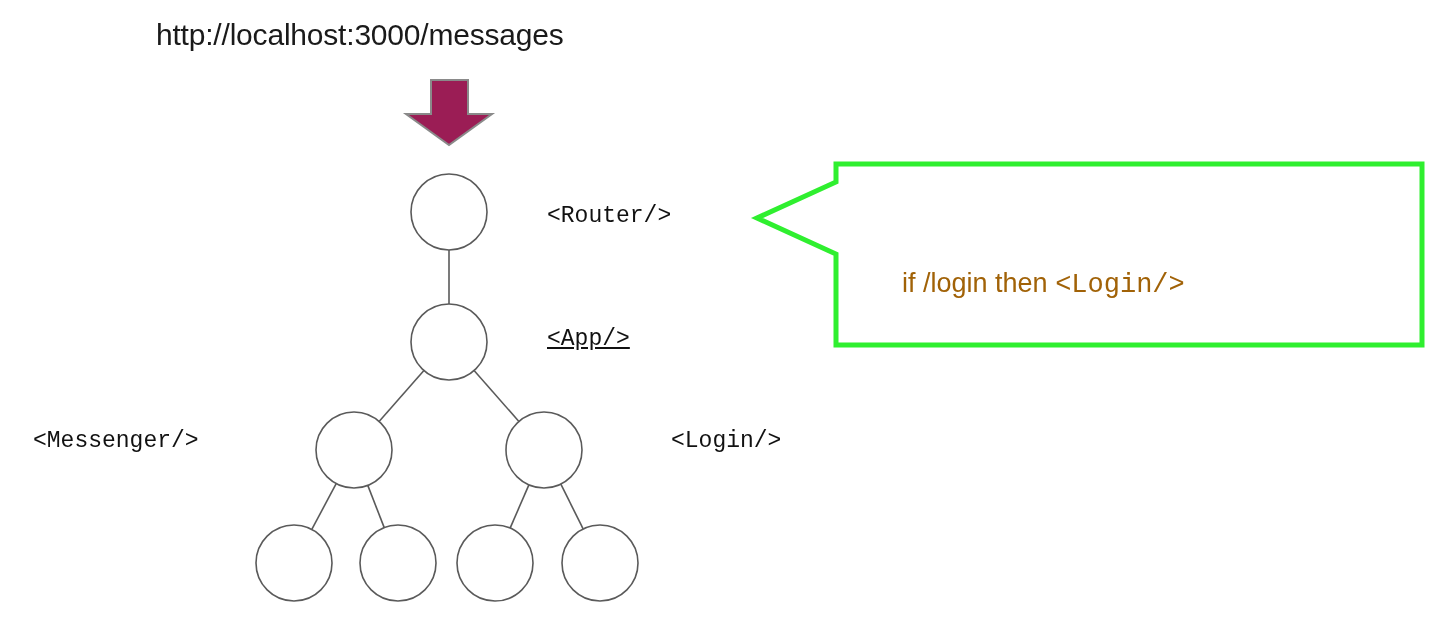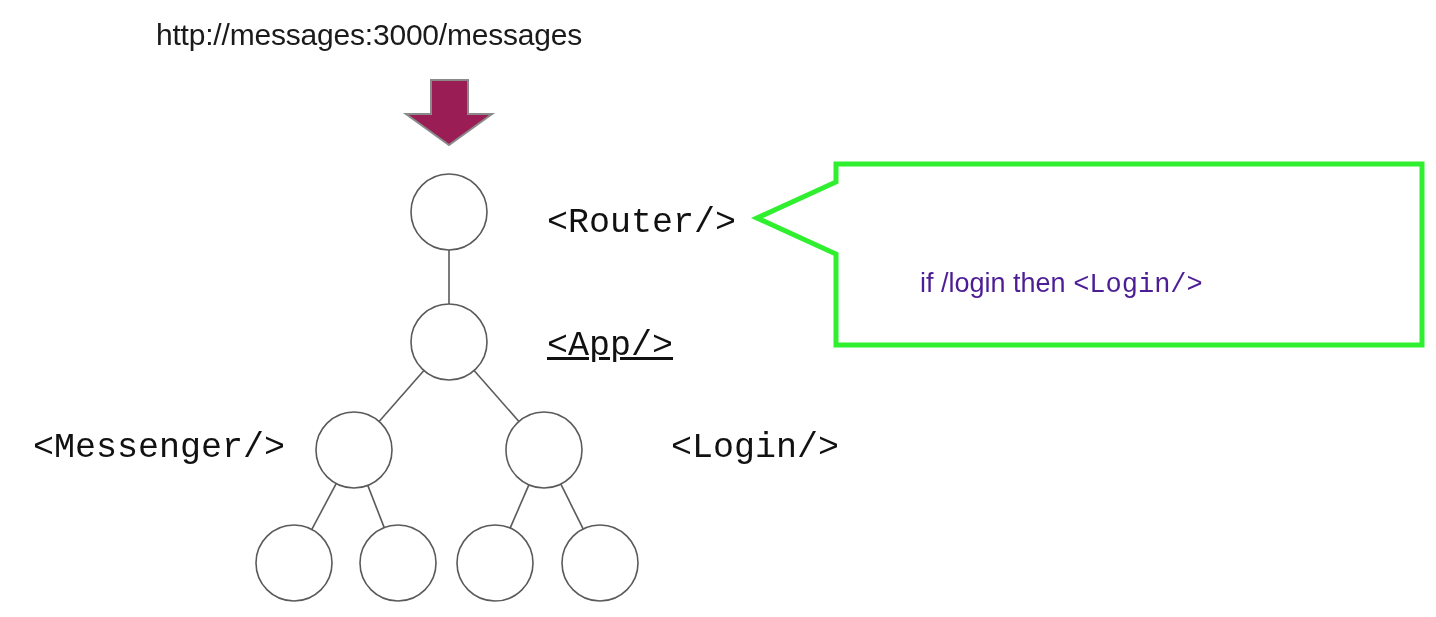--- a/index.html
+++ b/index.html
@@ -26,53 +26,53 @@
     top: 18px;
     font-family: "Liberation Sans", sans-serif;
     font-size: 30px;
     color: #1a1a1a;
     white-space: nowrap;
     letter-spacing: -0.2px;
   }
   .node-label {
     position: absolute;
     font-family: "Liberation Mono", "DejaVu Sans Mono", monospace;
-    font-size: 35px;
+    font-size: 23px;
     color: #111111;
     white-space: nowrap;
   }
   .label-router { left: 547px; top: 203px; }
   .label-app    { left: 547px; top: 326px; text-decoration: underline; }
   .label-messenger { left: 33px; top: 428px; }
   .label-login  { left: 671px; top: 428px; }
 
   .callout-text {
     position: absolute;
-    left: 875px;
+    left: 857px;
     top: 220px;
-    color: #4c1d95;
+    color: #a16207;
     white-space: nowrap;
   }
   .callout-line {
     font-family: "Liberation Sans", sans-serif;
     font-size: 27px;
     line-height: 42px;
     white-space: pre;
   }
   .mono {
     font-family: "Liberation Mono", "DejaVu Sans Mono", monospace;
     font-size: 27px;
   }
 </style>
 </head>
 <body>
 
 <div id="stage">
 
-  <div class="url-text">http://messages:3000/messages</div>
+  <div class="url-text">http://localhost:3000/messages</div>
 
   <svg id="graphics" width="1436" height="617" viewBox="0 0 1436 617" style="position:absolute;left:0;top:0;">
 
     <g>
       <polygon id="arrow-shape" points="431,80 468,80 468,114 492,114 449,145 406,114 431,114" fill="#9B1D55" stroke="#8a8a8a" stroke-width="2" stroke-linejoin="miter"></polygon>
     </g>
 
     <g id="edges" stroke="#5a5a5a" stroke-width="1.6" fill="none">
         <line x1="449" y1="250" x2="449" y2="304"></line>
         <line x1="423.9020960971231" y1="370.532353910639" x2="379.0979039028769" y2="421.467646089361"></line>

